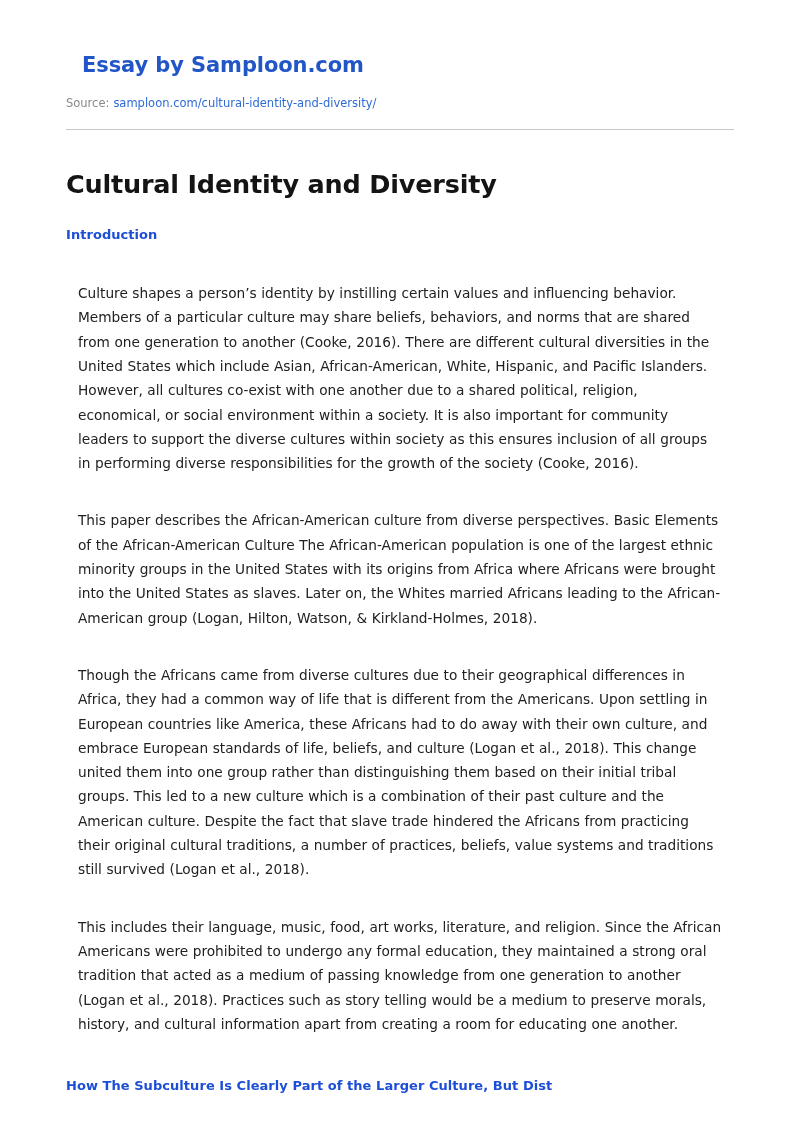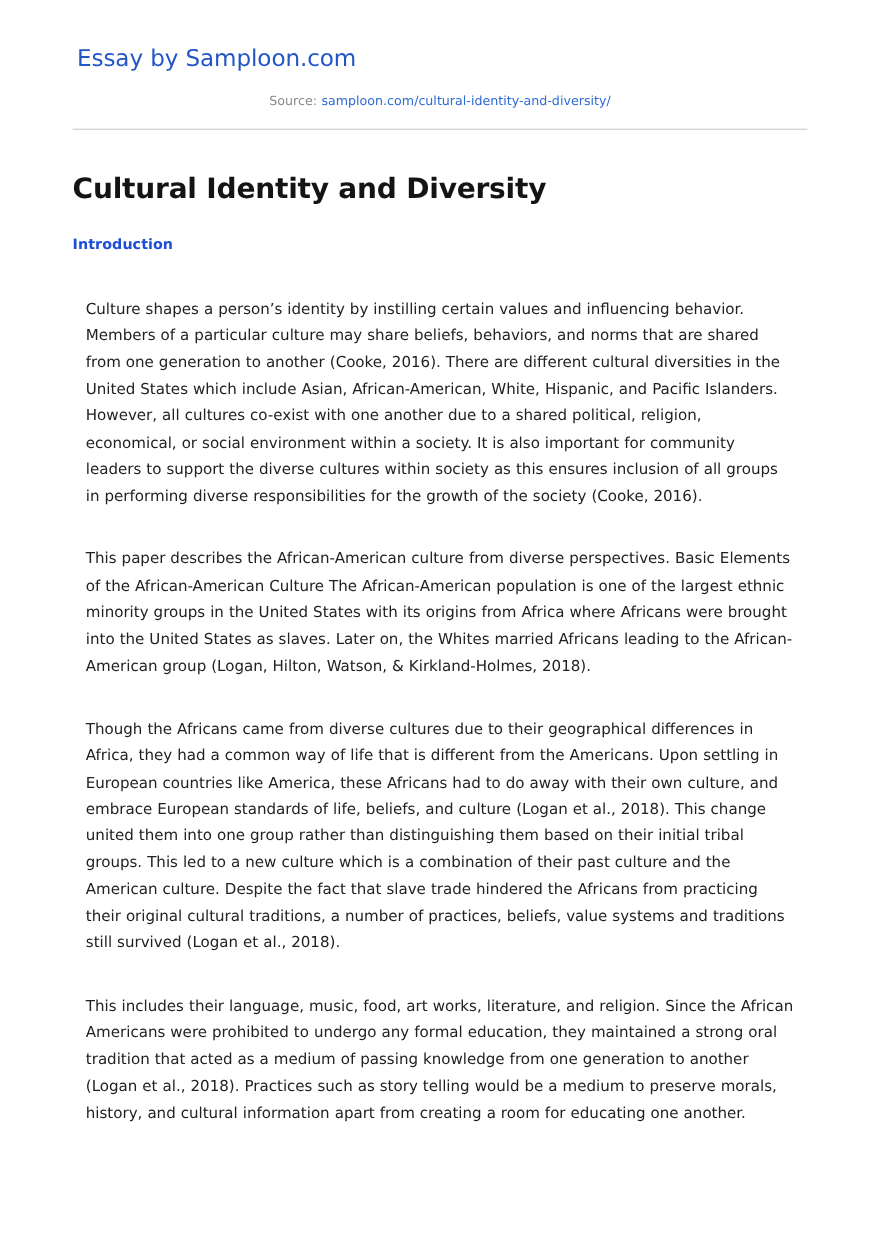--- a/index.html
+++ b/index.html
@@ -29,32 +29,31 @@
     top: 0;
     width: 668px;
   }
 
   
   .masthead {
     padding-top: 38px;
   }
   .brand {
     font-size: 21px;
-    font-weight: normal;
+    font-weight: bold;
     letter-spacing: -0.1px;
     color: #2256c6;
     line-height: 1.1;
-    margin: 4px;
+    margin: 16px;
   }
   .source-line {
     margin-top: 20px;
     font-size: 11.5px;
     line-height: 1.2;
     white-space: nowrap;
-    text-align: center;
   }
   .source-label {
     color: #8a8a8a;
   }
   .source-url {
     color: #2f6bd4;
     margin-left: 4px;
     text-decoration: none;
   }
   .divider {
@@ -123,15 +122,16 @@
     <h2 class="section-heading">Introduction</h2>
 
     <p class="para first">Culture shapes a person’s identity by instilling certain values and influencing behavior. Members of a particular culture may share beliefs, behaviors, and norms that are shared from one generation to another (Cooke, 2016). There are different cultural diversities in the United States which include Asian, African-American, White, Hispanic, and Pacific Islanders. However, all cultures co-exist with one another due to a shared political, religion, economical, or social environment within a society. It is also important for community leaders to support the diverse cultures within society as this ensures inclusion of all groups in performing diverse responsibilities for the growth of the society (Cooke, 2016).</p>
 
     <p class="para">This paper describes the African-American culture from diverse perspectives. Basic Elements of the African-American Culture The African-American population is one of the largest ethnic minority groups in the United States with its origins from Africa where Africans were brought into the United States as slaves. Later on, the Whites married Africans leading to the African-American group (Logan, Hilton, Watson, &amp; Kirkland-Holmes, 2018).</p>
 
     <p class="para">Though the Africans came from diverse cultures due to their geographical differences in Africa, they had a common way of life that is different from the Americans. Upon settling in European countries like America, these Africans had to do away with their own culture, and embrace European standards of life, beliefs, and culture (Logan et al., 2018). This change united them into one group rather than distinguishing them based on their initial tribal groups. This led to a new culture which is a combination of their past culture and the American culture. Despite the fact that slave trade hindered the Africans from practicing their original cultural traditions, a number of practices, beliefs, value systems and traditions still survived (Logan et al., 2018).</p>
 
     <p class="para">This includes their language, music, food, art works, literature, and religion. Since the African Americans were prohibited to undergo any formal education, they maintained a strong oral tradition that acted as a medium of passing knowledge from one generation to another (Logan et al., 2018). Practices such as story telling would be a medium to preserve morals, history, and cultural information apart from creating a room for educating one another.</p>
 
+    <h2 class="section-heading trailing">How The Subculture Is Clearly Part of the Larger Culture, But Dist</h2>
 
   </div>
 </div>
 
 </body></html>

